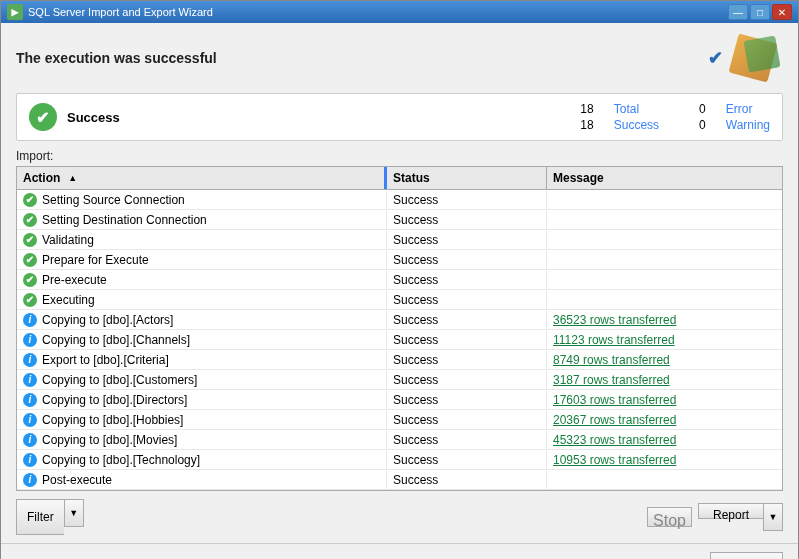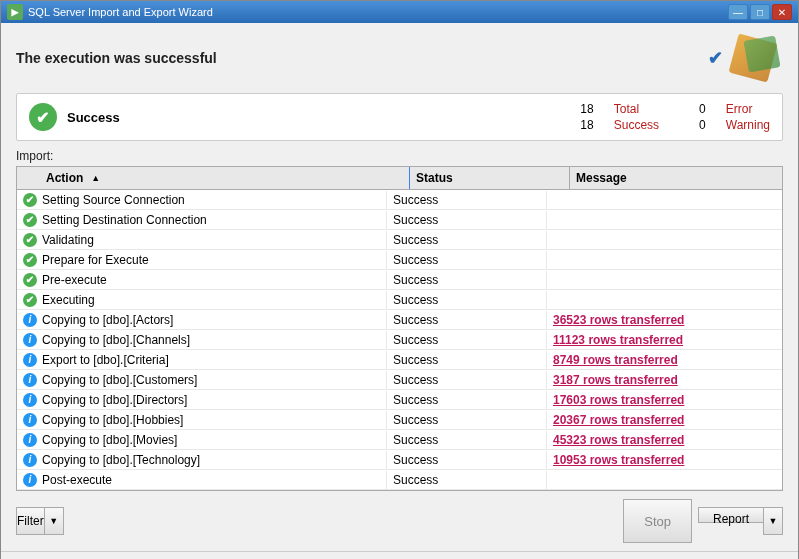--- a/index.html
+++ b/index.html
@@ -150,21 +150,21 @@
     .stat-group {
       display: flex;
       flex-direction: column;
       gap: 2px;
     }
     .stat-row {
       display: flex;
       gap: 20px;
     }
     .stat-value { font-weight: normal; }
-    .stat-label { color: #b91c1c; }
+    .stat-label { color: #3b82f6; }
     .details-label {
       font-size: 12px;
       margin-bottom: 3px;
       color: #222;
     }
     .table-container {
       flex: 1;
       border: 1px solid #aaa;
       overflow: hidden;
       display: flex;
@@ -174,22 +174,21 @@
     .table-header {
       display: flex;
       background: #e8e8e8;
       border-bottom: 1px solid #aaa;
       font-weight: bold;
       font-size: 12px;
     }
     .table-header .col-action {
       width: 370px;
       padding: 4px 6px;
-      border-right: 1px solid #3b82f6;
-      margin-left: 23px;
+      border-right: 3px solid #3b82f6;
     }
     .table-header .col-status {
       width: 160px;
       padding: 4px 6px;
       border-right: 1px solid #aaa;
     }
     .table-header .col-message {
       flex: 1;
       padding: 4px 6px;
     }
@@ -241,63 +240,62 @@
     .icon-success {
       background: #4CAF50;
       color: white;
     }
     .icon-info {
       background: #2196F3;
       color: white;
       font-style: italic;
     }
     .link-text {
-      color: #be185d;
+      color: #15803d;
       text-decoration: underline;
       cursor: pointer;
-      font-weight: bold;
     }
     .bottom-bar {
       display: flex;
       align-items: center;
       padding: 8px 0 8px 0;
       gap: 6px;
     }
     .filter-btn-group {
       display: flex;
       align-items: stretch;
     }
     .filter-btn {
-      padding: 4px 0;
+      padding: 4px 10px;
       background: linear-gradient(to bottom, #f8f8f8, #e0e0e0);
       border: 1px solid #aaa;
       border-right: none;
       cursor: pointer;
       font-size: 12px;
-      height: 28px;
+      height: 36px;
     }
     .filter-dropdown {
       width: 20px;
       background: linear-gradient(to bottom, #f8f8f8, #e0e0e0);
       border: 1px solid #aaa;
       cursor: pointer;
       display: flex;
       align-items: center;
       justify-content: center;
       font-size: 9px;
       height: 28px;
     }
     .spacer { flex: 1; }
     .stop-btn {
-      padding: 4px 20px;
+      padding: 4px 5px;
       background: linear-gradient(to bottom, #f8f8f8, #ddd);
       border: 1px solid #aaa;
       cursor: pointer;
-      font-size: 13px;
-      height: 44px;
+      font-size: 16px;
+      height: 20px;
       color: #888;
     }
     .report-btn-group {
       display: flex;
       align-items: stretch;
     }
     .report-btn {
       padding: 4px 14px;
       background: linear-gradient(to bottom, #f8f8f8, #e0e0e0);
       border: 1px solid #aaa;

